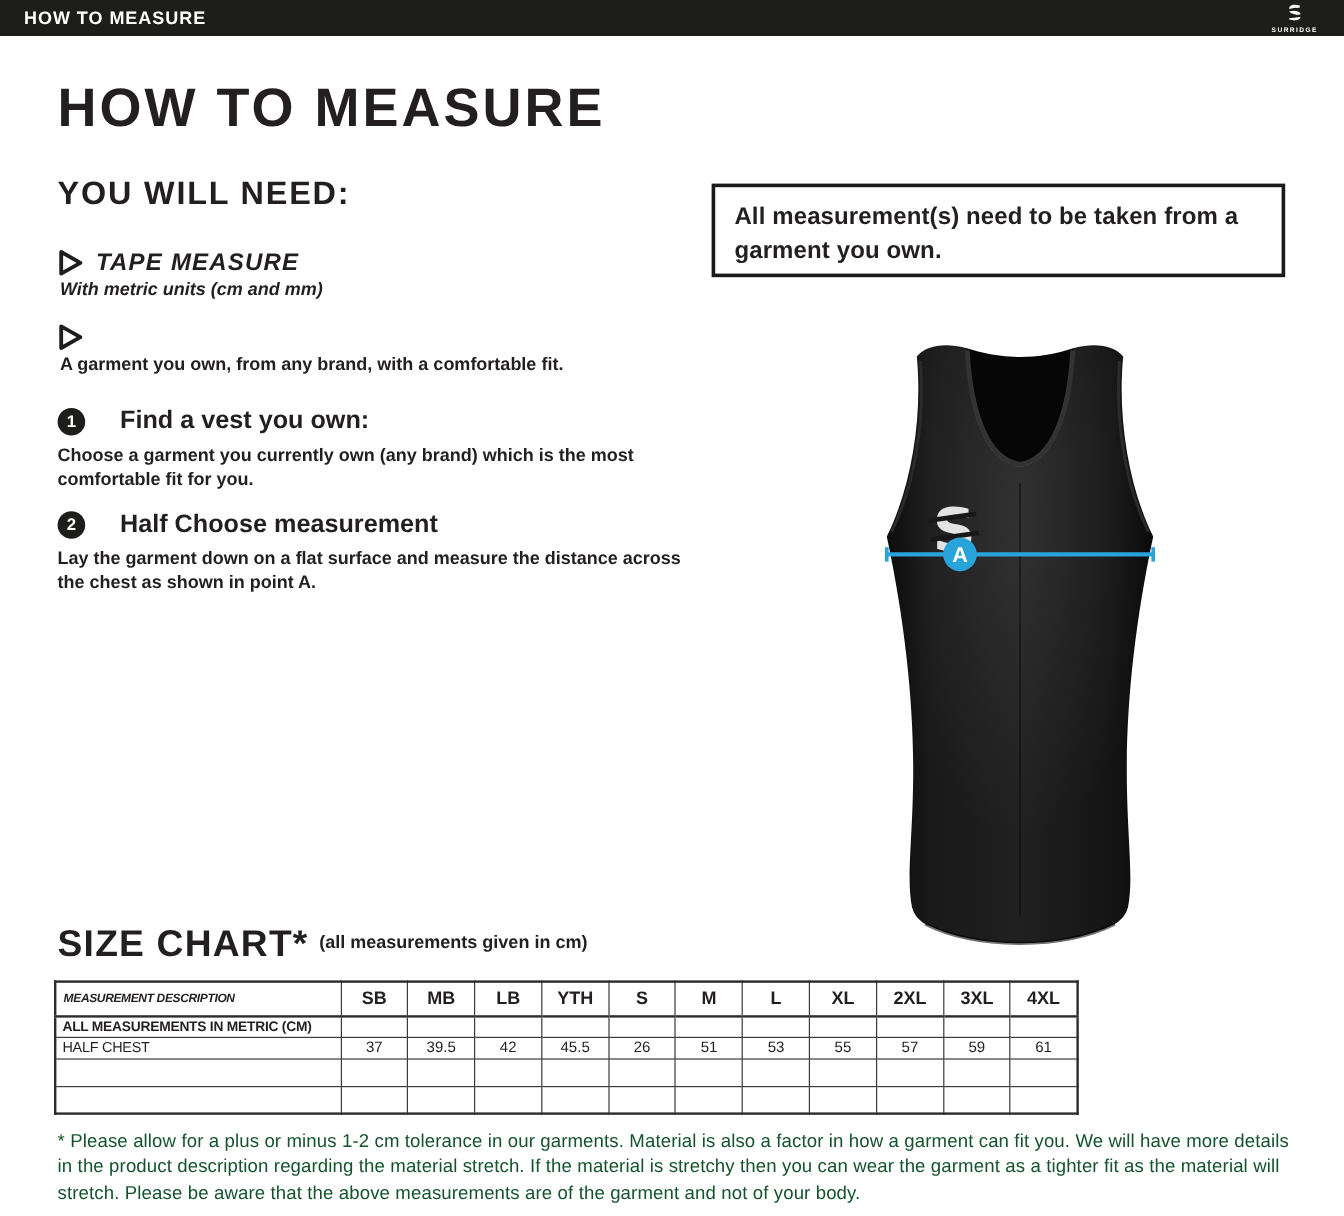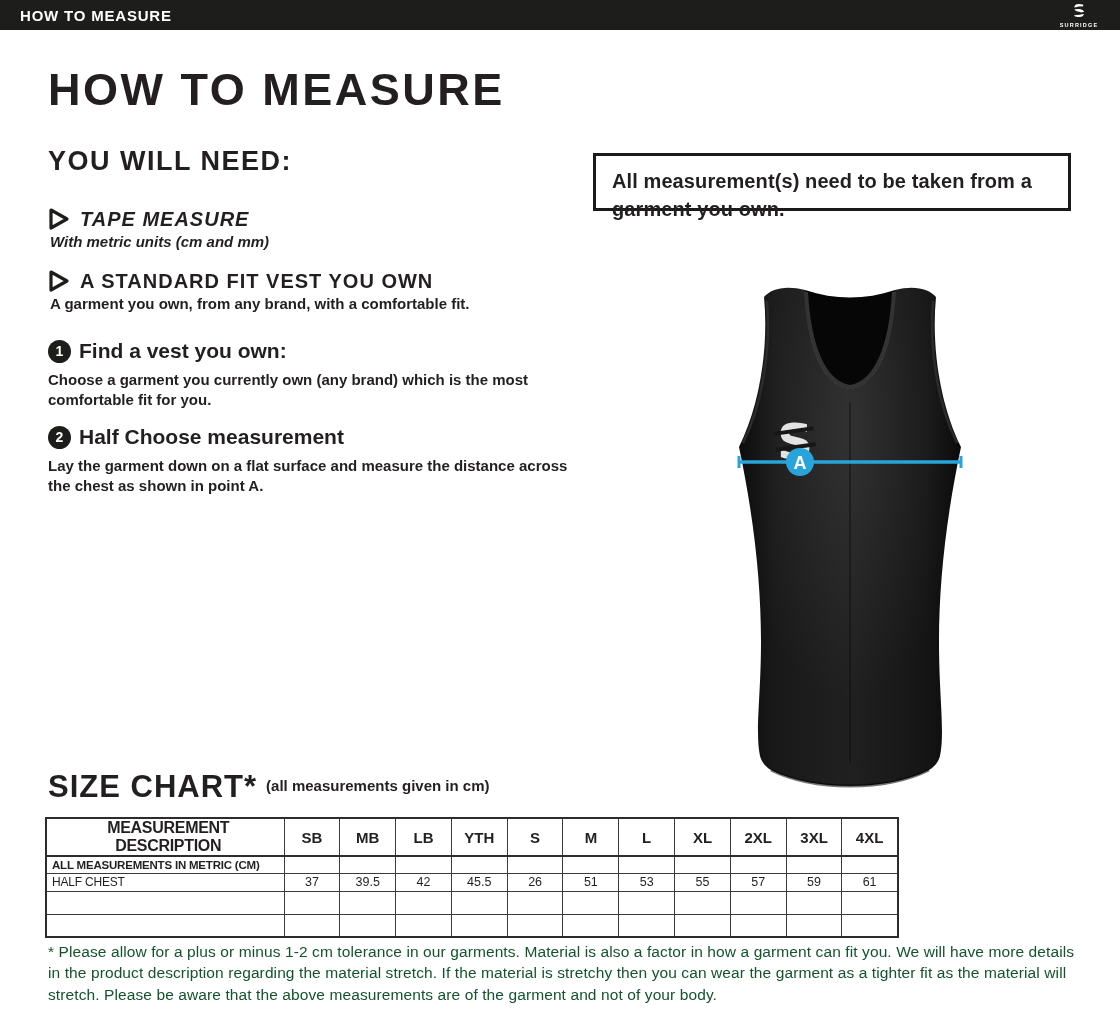--- a/index.html
+++ b/index.html
@@ -42,26 +42,26 @@
   
   .step { position:absolute; left:48px; width:532px; }
   #step-0 { top:339px; }
   #step-1 { top:425px; }
   .step-head { display:flex; align-items:center; gap:8px; }
   .step-num {
     width:23px; height:23px; border-radius:50%; background:#1d1d1b; color:#fff;
     font-size:14px; font-weight:bold; display:flex; align-items:center; justify-content:center;
     flex:0 0 auto;
   }
-  .step-title { font-size:21px; font-weight:bold; }
+  .step-title { font-size:21px; font-weight:bold;margin-left:21px; }
   .step-desc { font-size:15px; font-weight:bold; line-height:1.36; margin-top:7px; }
 
   
   .note-box {
-    position:absolute; left:593px; top:153px; width:478px; height:58px;
+    position:absolute; left:593px; top:153px; width:478px; height:78px;
     border:3px solid #1a1a1a; background:#fff; padding:11px 16px;
   }
   .note-text { font-size:20px; font-weight:bold; line-height:1.4; letter-spacing:.1px; }
 
   
   .vest-wrap { position:absolute; left:733px; top:283px; width:234px; height:505px; }
 
   
   .size-chart-head {
     position:absolute; left:48px; top:769px; display:flex; align-items:center;
@@ -70,21 +70,21 @@
   .size-chart-sub { font-size:15px; font-weight:bold; margin-left:9px; margin-bottom:3px; }
 
   table.size-chart {
     position:absolute; left:45px; top:817px; width:852px;
     border-collapse:collapse; table-layout:fixed;
     border:2px solid #2c2c2c;
   }
   table.size-chart th, table.size-chart td { border:1px solid #3b3b3b; }
   table.size-chart thead tr { height:29px; }
   table.size-chart thead th { border-bottom:2px solid #2c2c2c; font-weight:bold; }
-  th.desc-col { font-size:16px; text-align:center; padding-left:6px; letter-spacing:-.3px; }
+  th.desc-col { font-size:10px; text-align:left; padding-left:6px; letter-spacing:-.3px;font-style:italic; }
   th.size-col { font-size:15px; }
   tr.metric-row { height:17px;padding-left:36px; }
   td.metric-note { font-size:11.5px; font-weight:bold; padding-left:5px; letter-spacing:-.2px; }
   tr.data-row { height:18px; }
   tr.empty-row { height:23px; }
   td.row-label { font-size:12px; padding-left:5px; letter-spacing:-.2px;margin-top:10px; }
   td.value-cell { font-size:12.5px; text-align:center; }
 
   
   .footnote {
@@ -120,21 +120,20 @@
     <span class="need-label">TAPE MEASURE</span>
   </div>
   <div class="need-desc">With metric units (cm and mm)</div>
 </div>
 
 <div class="need-item" id="need-1">
   <div class="row">
     <svg class="tri" width="22" height="24" viewBox="0 0 22 24">
       <polygon points="3,3 19,12 3,21" fill="#ffffff" stroke="#1d1d1b" stroke-width="3.2" stroke-linejoin="round"></polygon>
     </svg>
-    <span class="need-label">A STANDARD FIT VEST YOU OWN</span>
   </div>
   <div class="need-desc">A garment you own, from any brand, with a comfortable fit.</div>
 </div>
 
 <div class="step" id="step-0">
   <div class="step-head">
     <div class="step-num">1</div>
     <div class="step-title">Find a vest you own:</div>
   </div>
   <div class="step-desc">Choose a garment you currently own (any brand) which is the most comfortable fit for you.</div>

